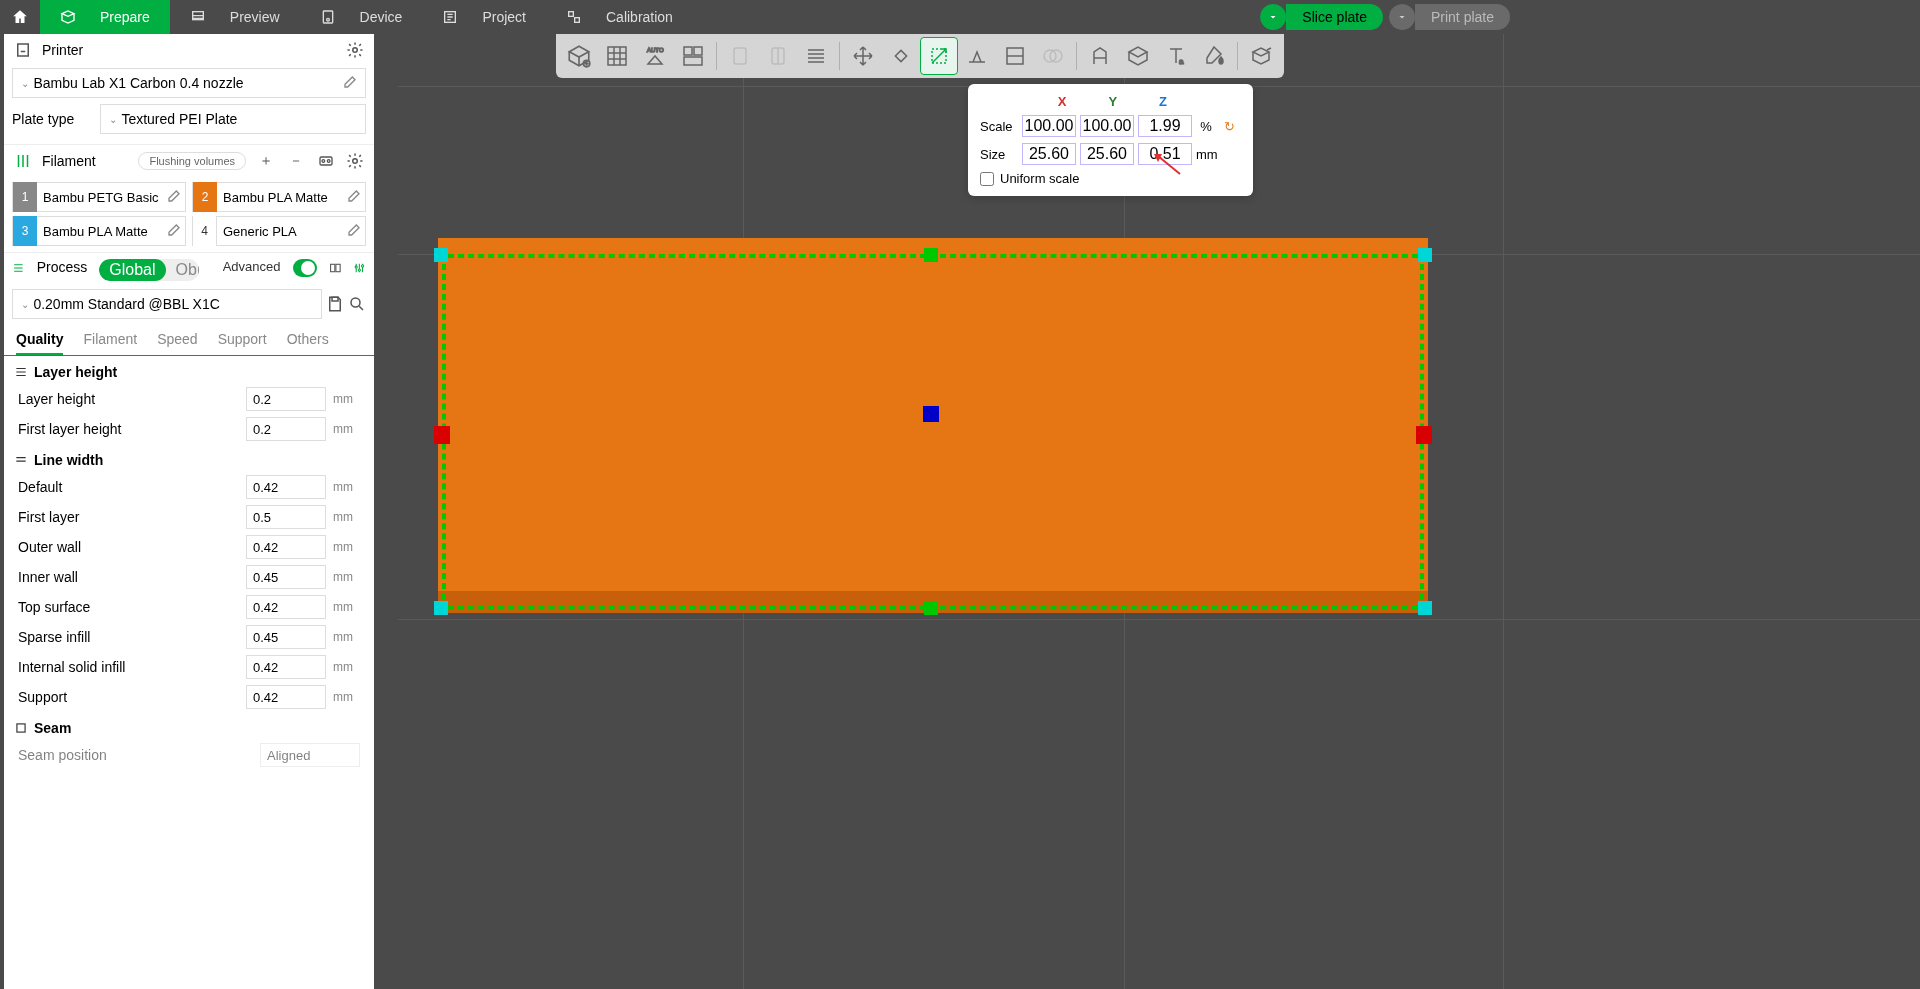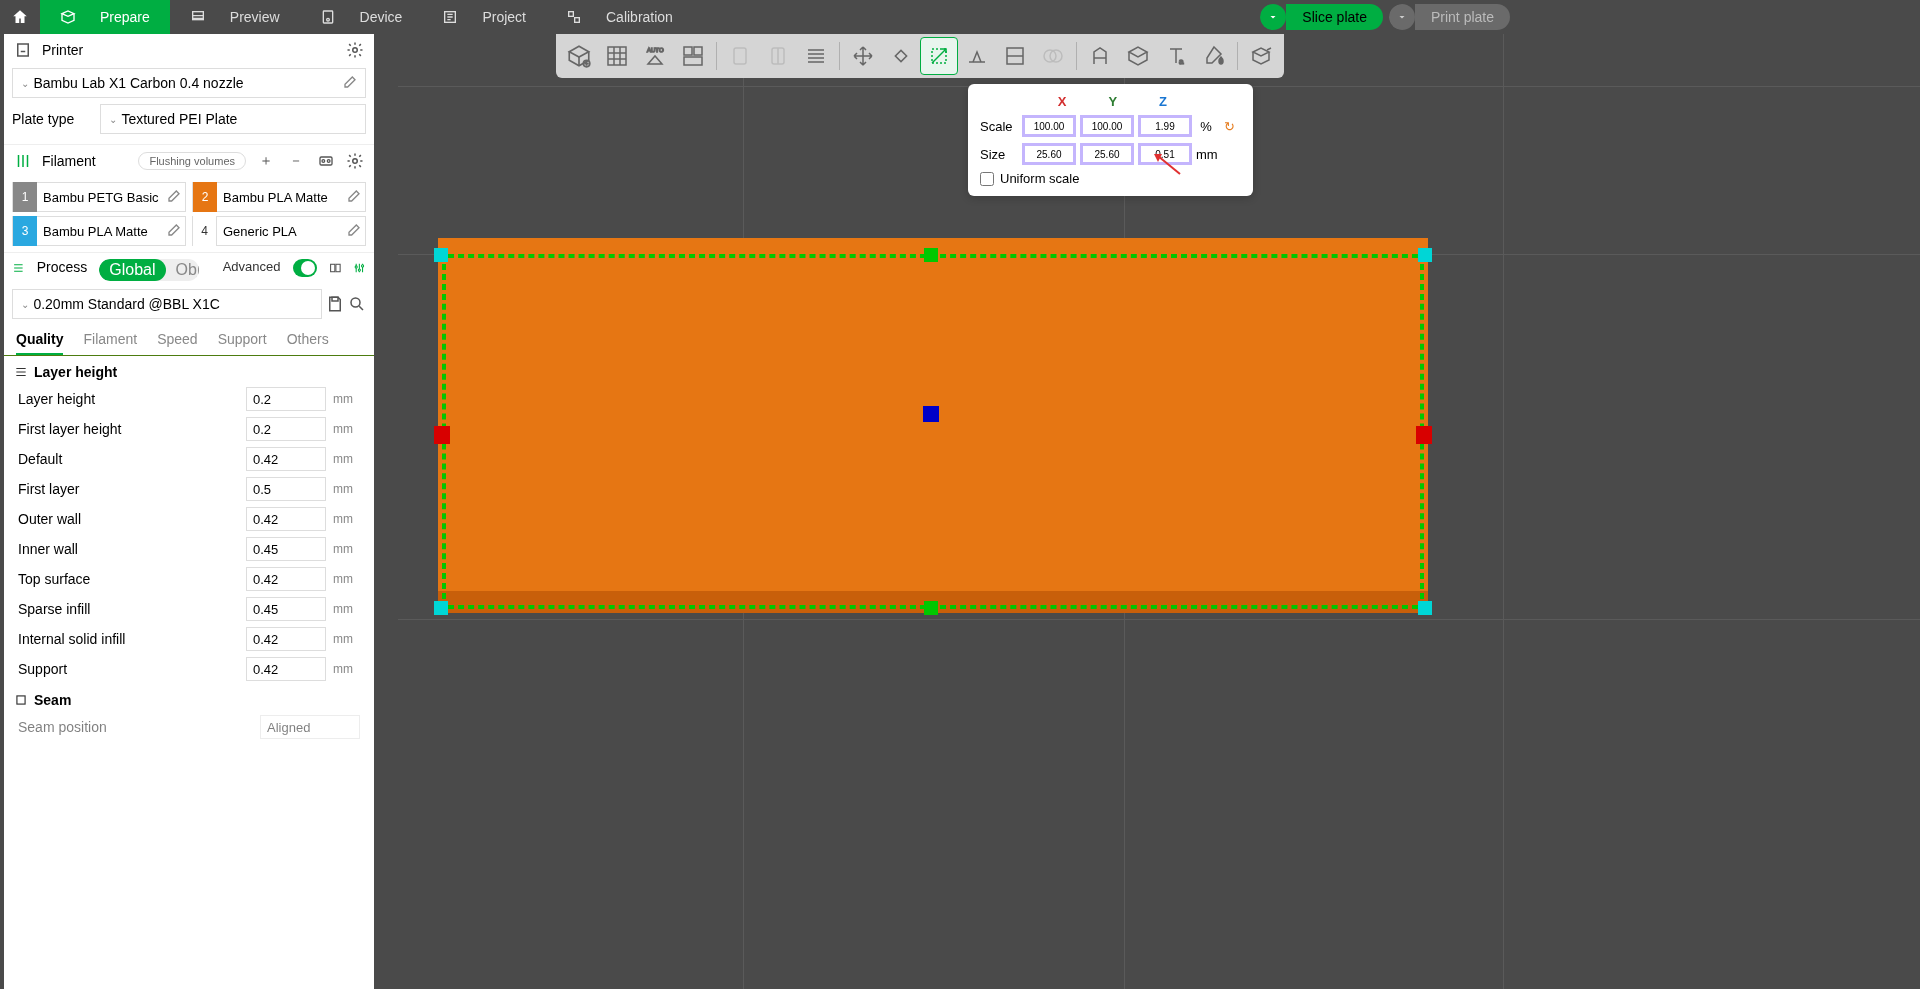--- a/index.html
+++ b/index.html
@@ -81,21 +81,21 @@
 .tsep { width: 1px; height: 28px; background: #b0b0b0; margin: 0 4px; }
 
 
 .scale-panel { position: absolute; top: 50px; left: 570px; width: 285px; background: #fff; border-radius: 6px; box-shadow: 0 2px 8px rgba(0,0,0,0.2); padding: 10px 12px; font-size: 13px; }
 .xyz-row { display: flex; justify-content: flex-end; gap: 42px; padding-right: 74px; margin-bottom: 6px; }
 .xyz-row .x { color: #d32f2f; font-weight: 600; }
 .xyz-row .y { color: #2e7d32; font-weight: 600; }
 .xyz-row .z { color: #1976d2; font-weight: 600; }
 .scale-row { display: flex; align-items: center; gap: 4px; margin-bottom: 6px; }
 .scale-row .sl { width: 38px; }
-.scale-input { width: 54px; height: 22px; border: 3px solid #c4b5fd; text-align: center; font-size: 10px; }
+.scale-input { width: 54px; height: 22px; border: 1px solid #c4b5fd; text-align: center; font-size: 16px; }
 .scale-row .unit { width: 20px; text-align: center; }
 .reset-icon { color: #e67e22; cursor: pointer; margin-left: 4px; }
 .uniform-row { display: flex; align-items: center; gap: 6px; margin-top: 6px; }
 .uniform-row input { width: 14px; height: 14px; }
 
 
 .model-box { position: absolute; left: 40px; top: 204px; width: 990px; height: 375px; }
 .model-top { position: absolute; left: 0; top: 0; right: 0; height: 356px; background: #e67613; }
 .model-front { position: absolute; left: 0; bottom: 0; right: 0; height: 22px; background: #c85f0a; }
 .sel-border { position: absolute; border: 2px dashed #00c800; }
@@ -307,20 +307,26 @@
       <span class="setting-label">Layer height</span>
       <input class="setting-input" value="0.2" style="">
       <span class="setting-unit">mm</span>
     </div>
     <div class="setting-row">
       <span class="setting-label">First layer height</span>
       <input class="setting-input" value="0.2" style="">
       <span class="setting-unit">mm</span>
     </div>
 
+    <div class="group-header">
+      <svg width="14" height="14" viewBox="0 0 24 24" fill="none" stroke="#333" stroke-width="2">
+          <path d="M4 8h16M4 14h16"></path>
+        </svg>
+      <span>Line width</span>
+    </div>
     <div class="setting-row">
         <span class="setting-label">Default</span>
         <input class="setting-input" value="0.42" style="">
         <span class="setting-unit">mm</span>
       </div>
     <div class="setting-row">
         <span class="setting-label">First layer</span>
         <input class="setting-input" value="0.5" style="">
         <span class="setting-unit">mm</span>
       </div>

